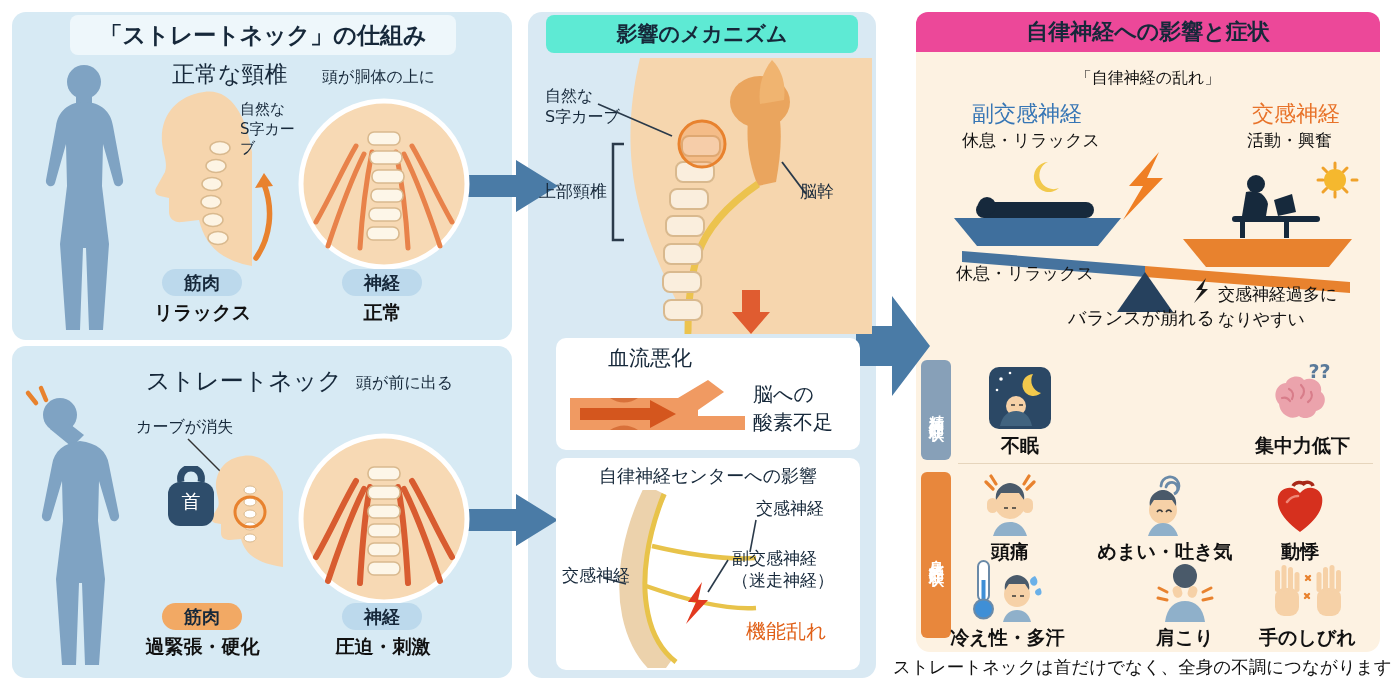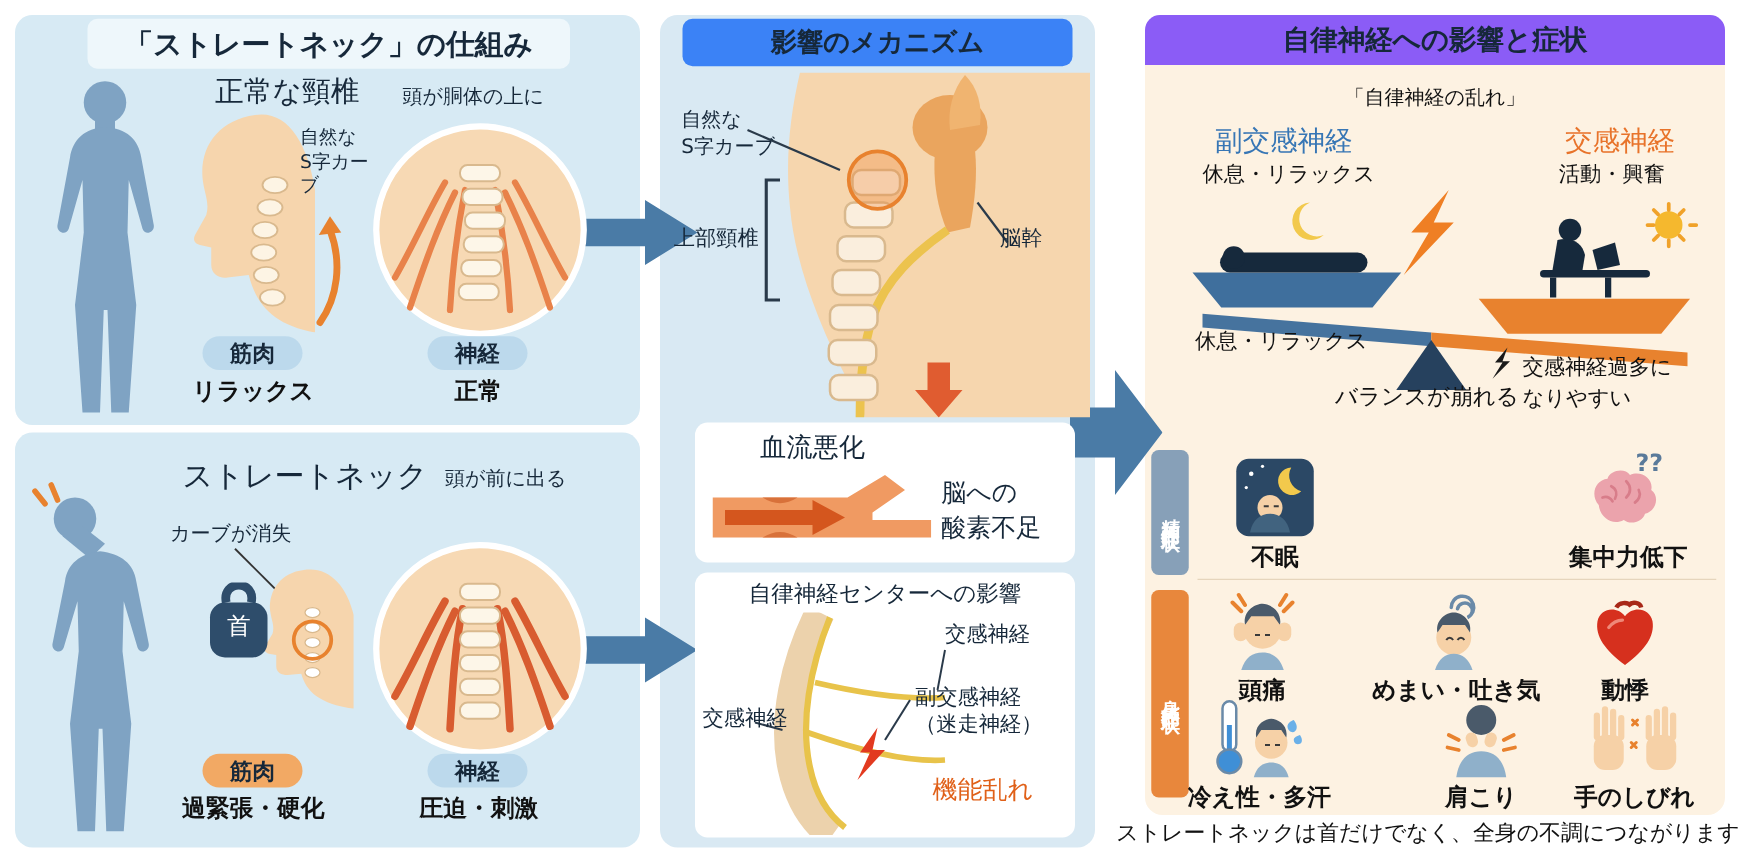--- a/index.html
+++ b/index.html
@@ -29,24 +29,24 @@
 <div id="stage">
 
   <div class="card" style="left:12px;top:12px;width:500px;height:328px;background:#d7eaf4"></div>
   <div class="card" style="left:12px;top:346px;width:500px;height:332px;background:#d7eaf4"></div>
   <div class="card" style="left:528px;top:12px;width:348px;height:666px;background:#d9e9f3"></div>
   <div class="card" style="left:916px;top:12px;width:464px;height:640px;background:#fdf2e2"></div>
 
   <div class="titlebar" style="left:70px;top:15px;width:386px;height:40px;background:#eef7fb;font-size:23px">
     <span>「ストレートネック」の仕組み</span>
   </div>
-  <div class="titlebar" style="left:546px;top:15px;width:312px;height:38px;background:#3b82f6;font-size:21px">
+  <div class="titlebar" style="left:546px;top:15px;width:312px;height:38px;background:#5eead4;font-size:21px">
     <span>影響のメカニズム</span>
   </div>
-  <div class="titlebar" style="left:916px;top:12px;width:464px;height:40px;background:#8b5cf6;border-radius:12px 12px 0 0;font-size:22px">
+  <div class="titlebar" style="left:916px;top:12px;width:464px;height:40px;background:#ec4899;border-radius:12px 12px 0 0;font-size:22px">
     <span>自律神経への影響と症状</span>
   </div>
 
   <svg class="abs" style="left:458px;top:158px" width="100" height="56" viewBox="0 0 100 56">
     <polygon points="0,17 58,17 58,2 100,28 58,54 58,39 0,39" fill="#4a7ba6"></polygon>
   </svg>
   <svg class="abs" style="left:458px;top:492px" width="100" height="56" viewBox="0 0 100 56">
     <polygon points="0,17 58,17 58,2 100,28 58,54 58,39 0,39" fill="#4a7ba6"></polygon>
   </svg>
   <svg class="abs" style="left:856px;top:294px" width="74" height="104" viewBox="0 0 74 104">

